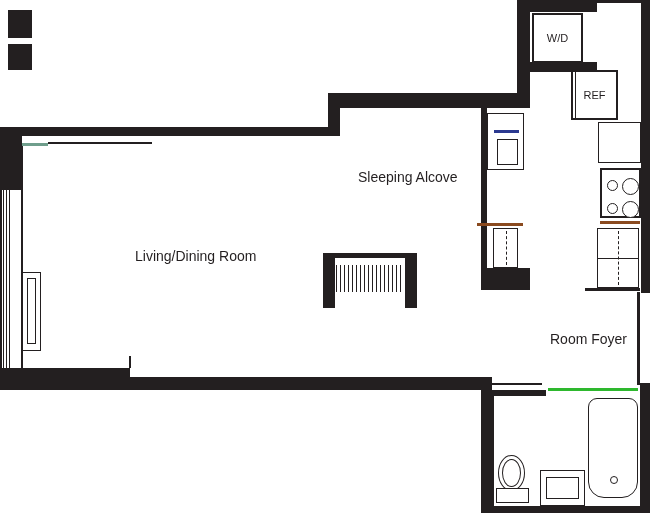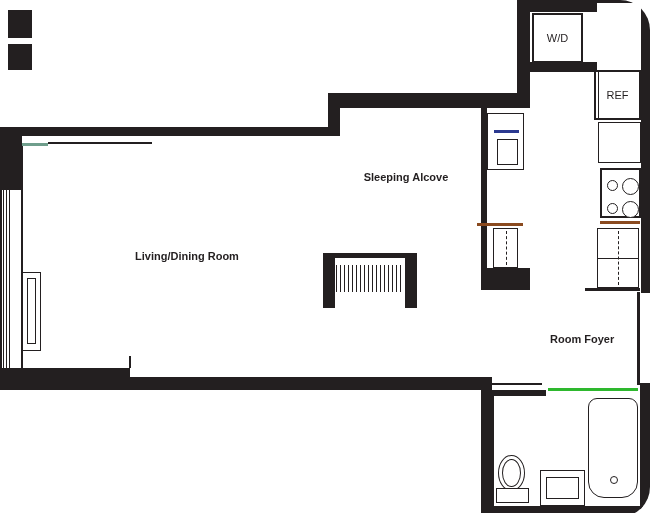--- a/index.html
+++ b/index.html
@@ -1,26 +1,26 @@
 <!DOCTYPE html>
 <html style="--wall: #231f20; --background: #ffffff; --door-marker-green: #2eb82e; --window-sill-teal: #6f9e8c; --faucet-blue: #2b3990; --counter-edge-orange: #8a4a1f;"><head>
 <meta charset="utf-8">
 <style>
   html,body{margin:0;padding:0;}
   body{font-family:"Liberation Sans", sans-serif; background:#fff;}
-  #plan{position:relative; width:650px; height:517px; background:var(--background,#fff); overflow:hidden;border-radius:30px;}
+  #plan{position:relative; width:650px; height:517px; background:var(--background,#fff); overflow:hidden;}
   .wall{position:absolute; background:var(--wall,#231f20);}
   .thinline{position:absolute; background:var(--wall,#231f20);}
   .greenline{position:absolute; background:var(--door-marker-green,#2eb82e);}
   .tealline{position:absolute; background:var(--window-sill-teal,#6f9e8c);}
   .blueline{position:absolute; background:var(--faucet-blue,#2b3990);}
   .orangeline{position:absolute; background:var(--counter-edge-orange,#8a4a1f);}
   .fixture{position:absolute; background:#fff; border:2px solid var(--wall,#231f20); box-sizing:border-box;}
   .outline{position:absolute; background:transparent; border:1px solid var(--wall,#231f20); box-sizing:border-box;}
-  .label{position:absolute; color:var(--wall,#231f20); font-size:11px; line-height:13px; text-align:center; white-space:nowrap;font-weight:bold;}
+  .label{position:absolute; color:var(--wall,#231f20); font-size:14px; line-height:13px; text-align:center; white-space:nowrap;}
   .boxlabel{position:absolute; inset:0; display:flex; align-items:center; justify-content:center; color:var(--wall,#231f20); font-size:11px;}
   .circle{position:absolute; border:1.5px solid var(--wall,#231f20); border-radius:50%; box-sizing:border-box; background:#fff;}
 </style>
 </head>
 <body>
 
 <div id="plan">
 
   <div class="wall" style="left:8px;top:10px;width:24px;height:28px"></div>
   <div class="wall" style="left:8px;top:44px;width:24px;height:26px"></div>
@@ -48,21 +48,21 @@
   <div class="wall" style="left:517px;top:0;width:80px;height:12px"></div>
   <div class="thinline" style="left:597px;top:0;width:53px;height:3px"></div>
   <div class="wall" style="left:517px;top:0;width:13px;height:108px"></div>
   <div class="wall" style="left:517px;top:62px;width:80px;height:10px"></div>
   <div class="wall" style="left:641px;top:0;width:9px;height:293px"></div>
 
   <div class="fixture" style="left:532px;top:13px;width:51px;height:50px">
     <div class="boxlabel">W/D</div>
   </div>
 
-  <div class="fixture" style="left:594px;top:70px;width:47px;height:50px">
+  <div class="fixture" style="left:571px;top:70px;width:47px;height:50px">
     <div class="thinline" style="left:2px;top:0;width:1px;height:46px"></div>
     <div class="boxlabel">REF</div>
   </div>
   <div class="outline" style="left:598px;top:122px;width:43px;height:41px;border-width:1.5px"></div>
 
   <div class="fixture" style="left:600px;top:168px;width:41px;height:50px">
     <div class="circle" style="left:5px;top:10px;width:11px;height:11px"></div>
     <div class="circle" style="left:20px;top:8px;width:17px;height:17px"></div>
     <div class="circle" style="left:5px;top:33px;width:11px;height:11px"></div>
     <div class="circle" style="left:20px;top:31px;width:17px;height:17px"></div>

